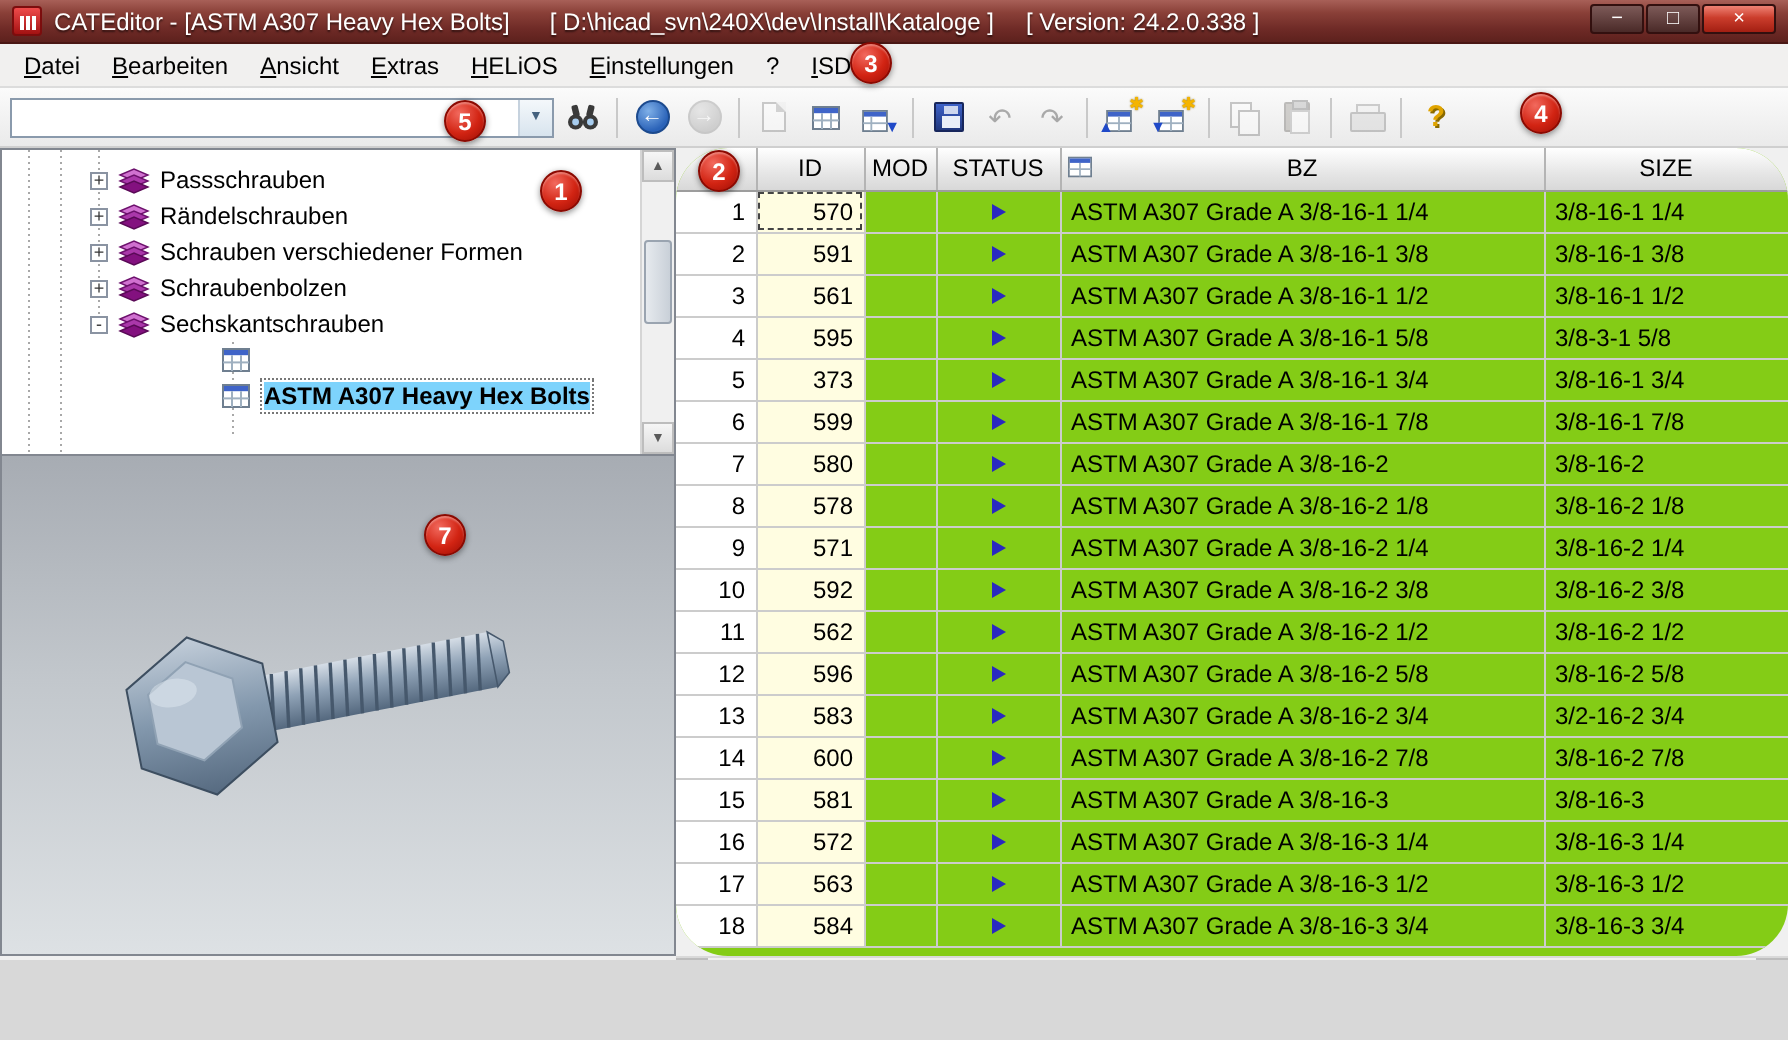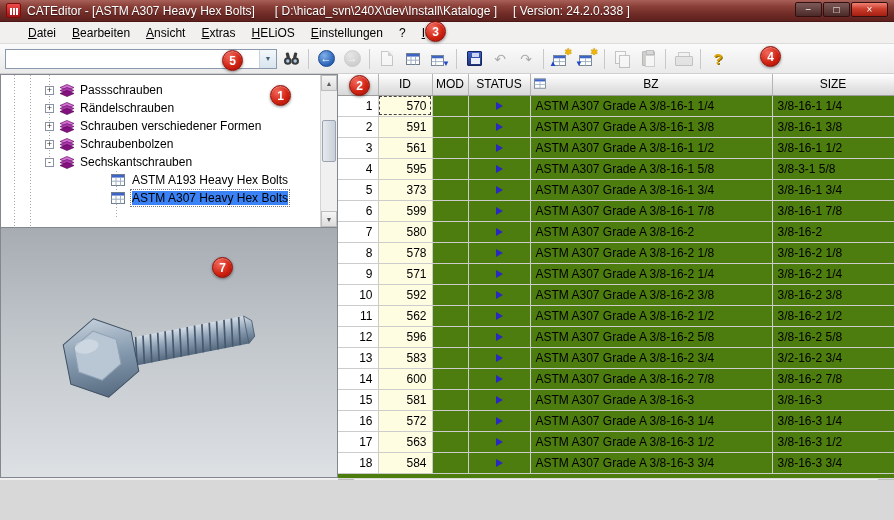--- a/index.html
+++ b/index.html
@@ -25,21 +25,21 @@
   .app-icon::after { content:""; position:absolute; left:3px; top:4px; width:8px; height:7px;
     background:linear-gradient(90deg,#fff 0 2px,transparent 2px 3px,#fff 3px 5px,transparent 5px 6px,#fff 6px 8px); }
   .win-btns { margin-left:auto; display:flex; gap:1px; align-self:flex-start; padding-top:2px; }
   .win-btn { width:27px; height:15px; display:flex; align-items:center; justify-content:center;
     font-size:10px; line-height:1; color:#fff; border:1px solid #33100f; border-radius:2px;
     background:linear-gradient(180deg,#7d5a58,#4a2a28); }
   .win-btn.close { width:37px; background:linear-gradient(180deg,#ef8274,#cb3d2c 45%,#a31f12); }
 
   
   .menubar { position:absolute; top:22px; left:0; width:100%; height:22px; background:#f1f0ef;
-    border-bottom:1px solid #dcdcdc; display:flex; align-items:center; padding-left:20px; }
+    border-bottom:1px solid #dcdcdc; display:flex; align-items:center; padding-left:4px; }
   .menu-item { display:inline-block; padding:3px 8px; cursor:default; }
   .menu-item::first-letter { text-decoration:underline; }
 
   
   .toolbar { position:absolute; top:44px; left:0; width:100%; height:30px;
     background:linear-gradient(180deg,#fbfbfb,#eaeaea); border-bottom:1px solid #cfcfcf;
     display:flex; align-items:center; padding:0 5px; gap:2px; }
   .combo { width:272px; height:20px; background:#fff; border:1px solid #8a9aac;
     display:flex; align-items:center; flex:0 0 auto; }
   .combo input { flex:1; border:none; outline:none; height:16px; font:inherit; padding:0 3px; background:transparent; }
@@ -82,40 +82,40 @@
   
   .tree-panel { position:absolute; left:0; top:74px; width:338px; height:154px; background:#fff;
     border:1px solid #828790; overflow:hidden; }
   .tree-items { position:absolute; left:0; top:6px; right:17px; }
   .tree-row { height:18px; display:flex; align-items:center; position:relative; white-space:nowrap; }
   .t-folder { padding-left:44px; }
   .t-leaf   { padding-left:110px; }
   .expander { width:9px; height:9px; border:1px solid #8a93a2; background:#fff; margin-right:5px;
     display:inline-flex; align-items:center; justify-content:center; font-size:9px; line-height:1; color:#333; flex:0 0 auto; }
   .icon16 { width:16px; height:14px; margin-right:5px; display:inline-flex; align-items:center; flex:0 0 auto; }
-  .t-selected .tree-label { font-weight:normal; outline:1px dotted #777; outline-offset:1px; background:#3b82f6; }
+  .t-selected .tree-label { font-weight:bold; outline:1px dotted #777; outline-offset:1px; background:#7dd3fc; }
   .guide { position:absolute; width:1px; background-image:repeating-linear-gradient(180deg,#a8a8a8 0 1px,transparent 1px 3px); }
   #g1 { left:13px; top:0; height:152px; }
   #g2 { left:29px; top:0; height:152px; }
   #g3 { left:48px; top:0; height:93px; }
   #g4 { left:115px; top:96px; height:46px; }
   .vscroll { position:absolute; right:0; top:0; width:17px; height:152px; background:#f0f0f0; border-left:1px solid #d5d5d5; }
   .sb-btn { position:absolute; left:0; width:16px; height:16px; display:flex; align-items:center; justify-content:center;
     font-size:7px; color:#5a5a5a; background:linear-gradient(180deg,#f6f6f6,#dcdcdc); border:1px solid #bdbdbd; }
   .sb-top { top:0; } .sb-bottom { bottom:0; }
   .vthumb { position:absolute; left:1px; top:45px; width:14px; height:42px; border-radius:2px;
     background:linear-gradient(90deg,#e6eaee,#c9d0d8); border:1px solid #9aa4b0; }
 
   
   .preview { position:absolute; left:0; top:228px; width:338px; height:250px;
     background:linear-gradient(180deg,#a7acb3 0%,#c2c7cc 45%,#dde1e4 100%);
     border:1px solid #828790; border-top:none; overflow:hidden; }
 
   
-  .grid-panel { position:absolute; left:338px; top:74px; width:556px; height:404px; background:#4d7c0f; overflow:hidden; }
+  .grid-panel { position:absolute; left:338px; top:74px; width:556px; height:404px; background:#84cc16; overflow:hidden;border-radius:26px; }
   .grid-panel table { border-collapse:collapse; table-layout:fixed; width:556px; font-size:12px; }
   .grid-panel th { height:21px; font-weight:normal; padding:0; text-align:center;
     background:linear-gradient(180deg,#ffffff,#e6e6e6 60%,#d8d8d8);
     border-right:1px solid #b4b4b4; border-bottom:1px solid #9d9d9d; }
   .grid-panel td { height:21px; border-right:1px solid #cccccc; border-bottom:1px solid #cccccc;
     padding:0 5px; white-space:nowrap; overflow:hidden; }
   .c-num { text-align:right; padding-right:7px; background:#fff; }
   .c-id  { background:#fffde1; text-align:right; padding-right:9px; }
   .cell-focus { outline:1px dashed #444; outline-offset:-2px; }
   .c-status { text-align:center; }
@@ -354,21 +354,20 @@
         <div class="tree-row t-leaf">
           <span class="icon16">
             <svg width="14" height="12" viewBox="0 0 14 12">
               <rect x="0.5" y="0.5" width="13" height="11" fill="#ffffff" stroke="#6f7f90"></rect>
               <rect x="1" y="1" width="12" height="2.6" fill="#3f64c8"></rect>
               <line x1="0.5" y1="7.2" x2="13.5" y2="7.2" stroke="#9fb0c0"></line>
               <line x1="5" y1="3.6" x2="5" y2="11.5" stroke="#9fb0c0"></line>
               <line x1="9.5" y1="3.6" x2="9.5" y2="11.5" stroke="#9fb0c0"></line>
             </svg>
           </span>
-          <span class="tree-label">ASTM A193 Heavy Hex Bolts</span>
         </div>
         <div class="tree-row t-leaf t-selected">
           <span class="icon16">
             <svg width="14" height="12" viewBox="0 0 14 12">
               <rect x="0.5" y="0.5" width="13" height="11" fill="#ffffff" stroke="#6f7f90"></rect>
               <rect x="1" y="1" width="12" height="2.6" fill="#3f64c8"></rect>
               <line x1="0.5" y1="7.2" x2="13.5" y2="7.2" stroke="#9fb0c0"></line>
               <line x1="5" y1="3.6" x2="5" y2="11.5" stroke="#9fb0c0"></line>
               <line x1="9.5" y1="3.6" x2="9.5" y2="11.5" stroke="#9fb0c0"></line>
             </svg>

